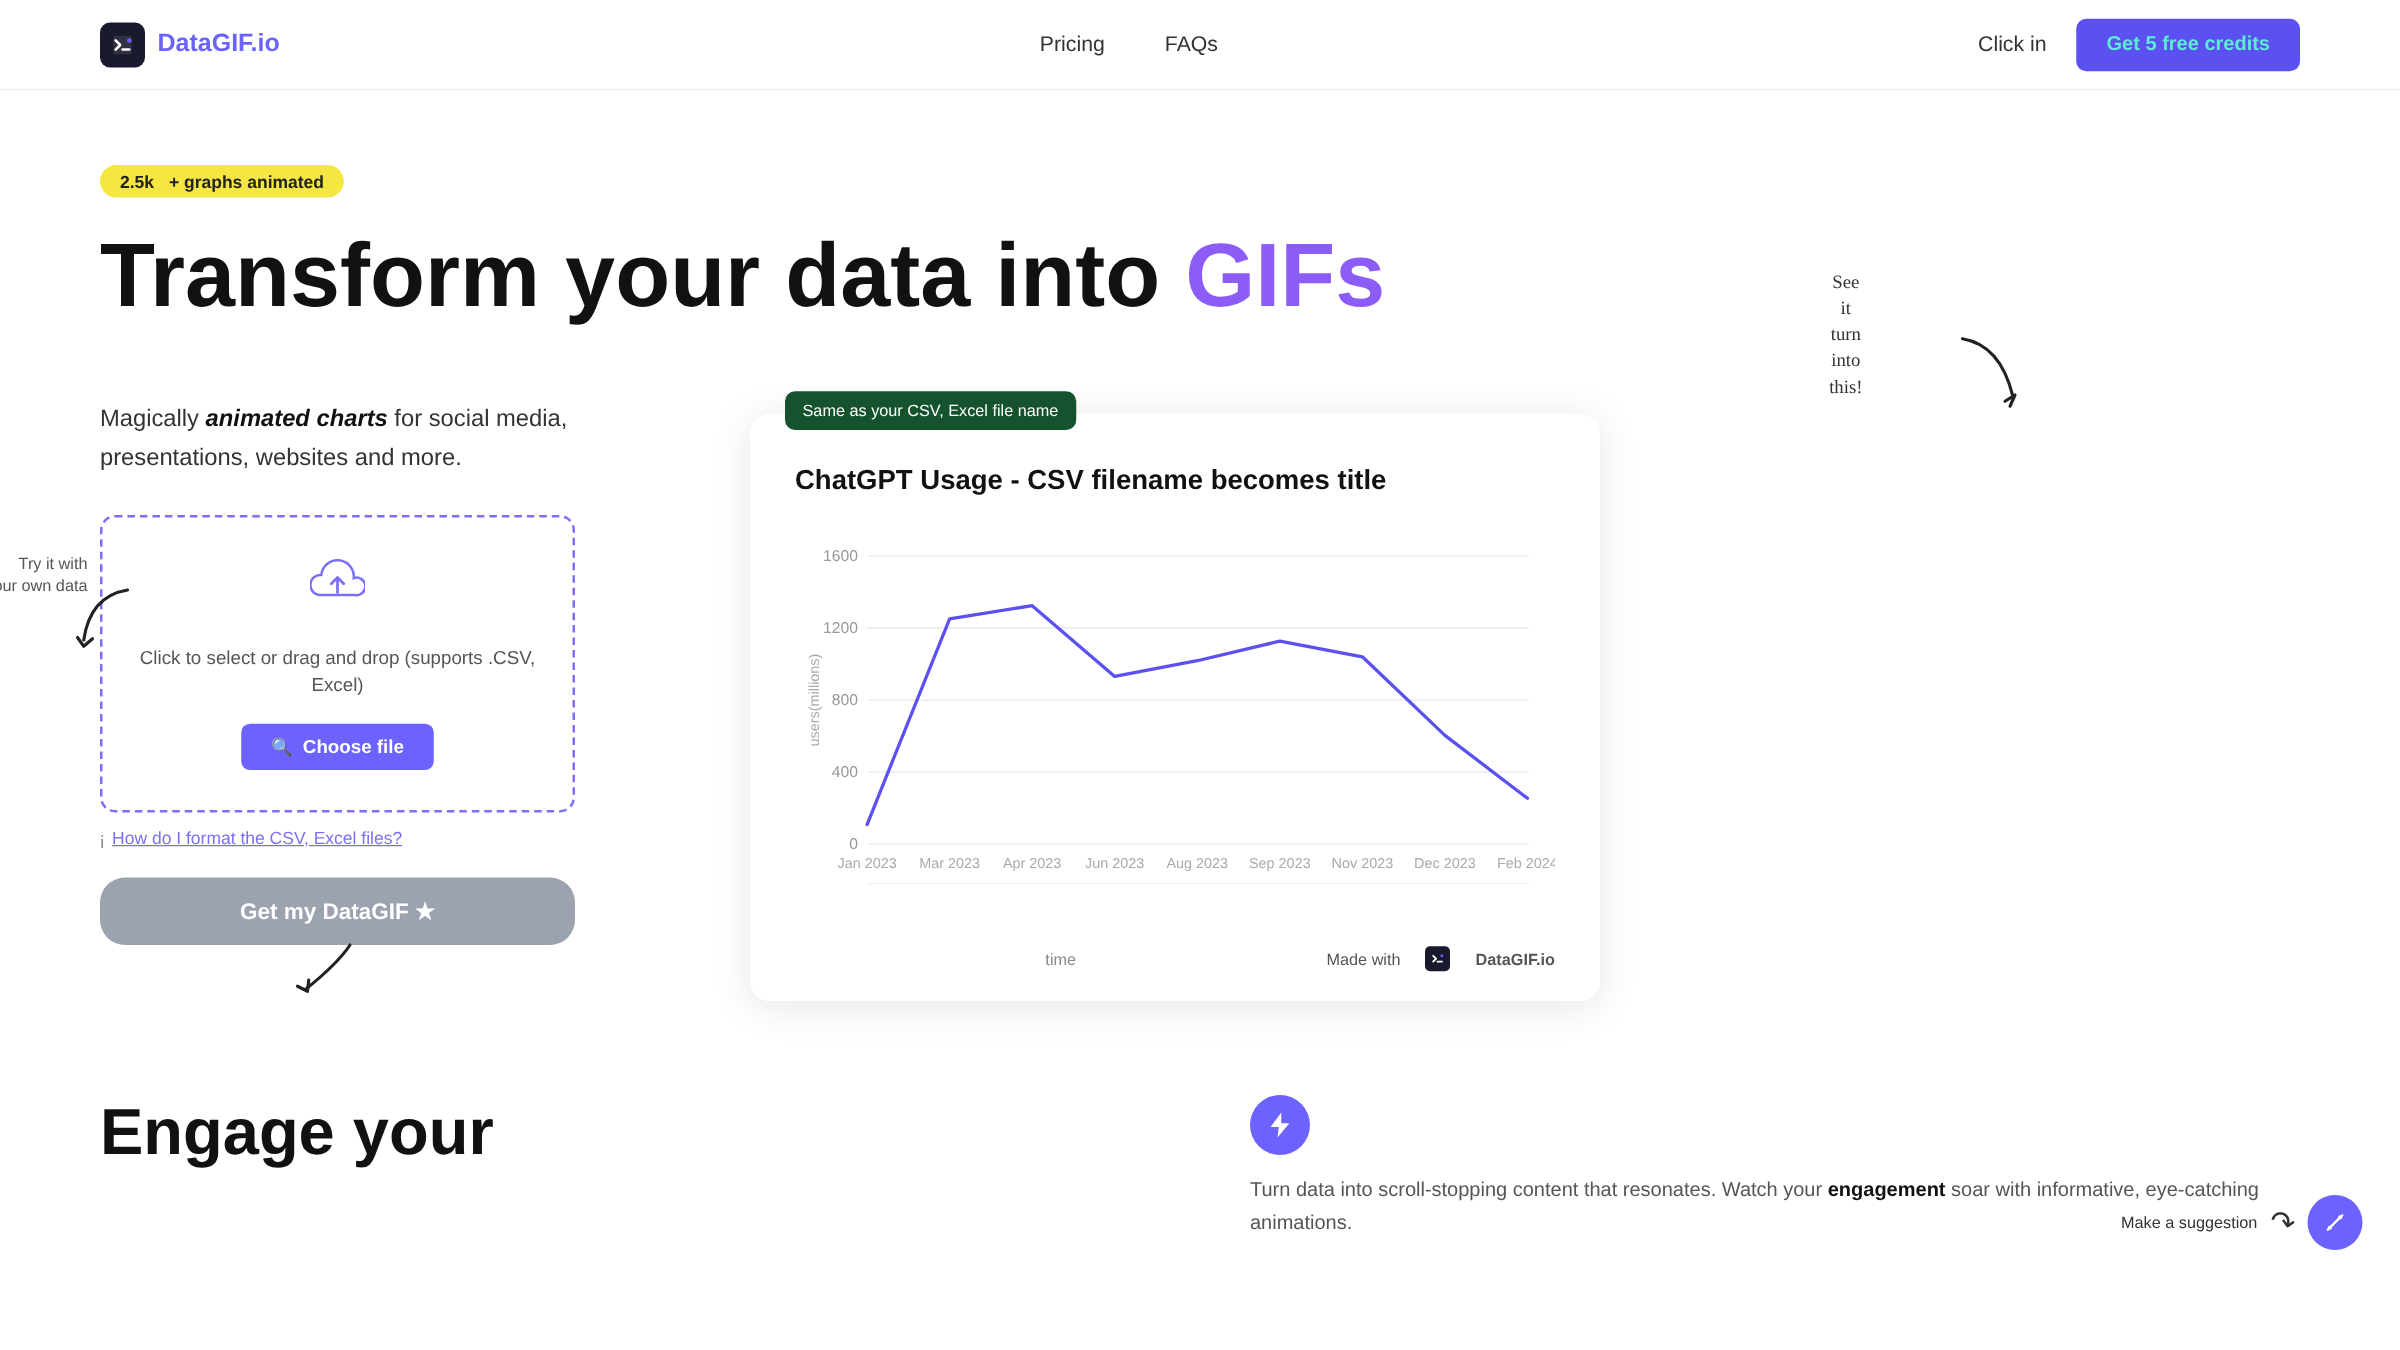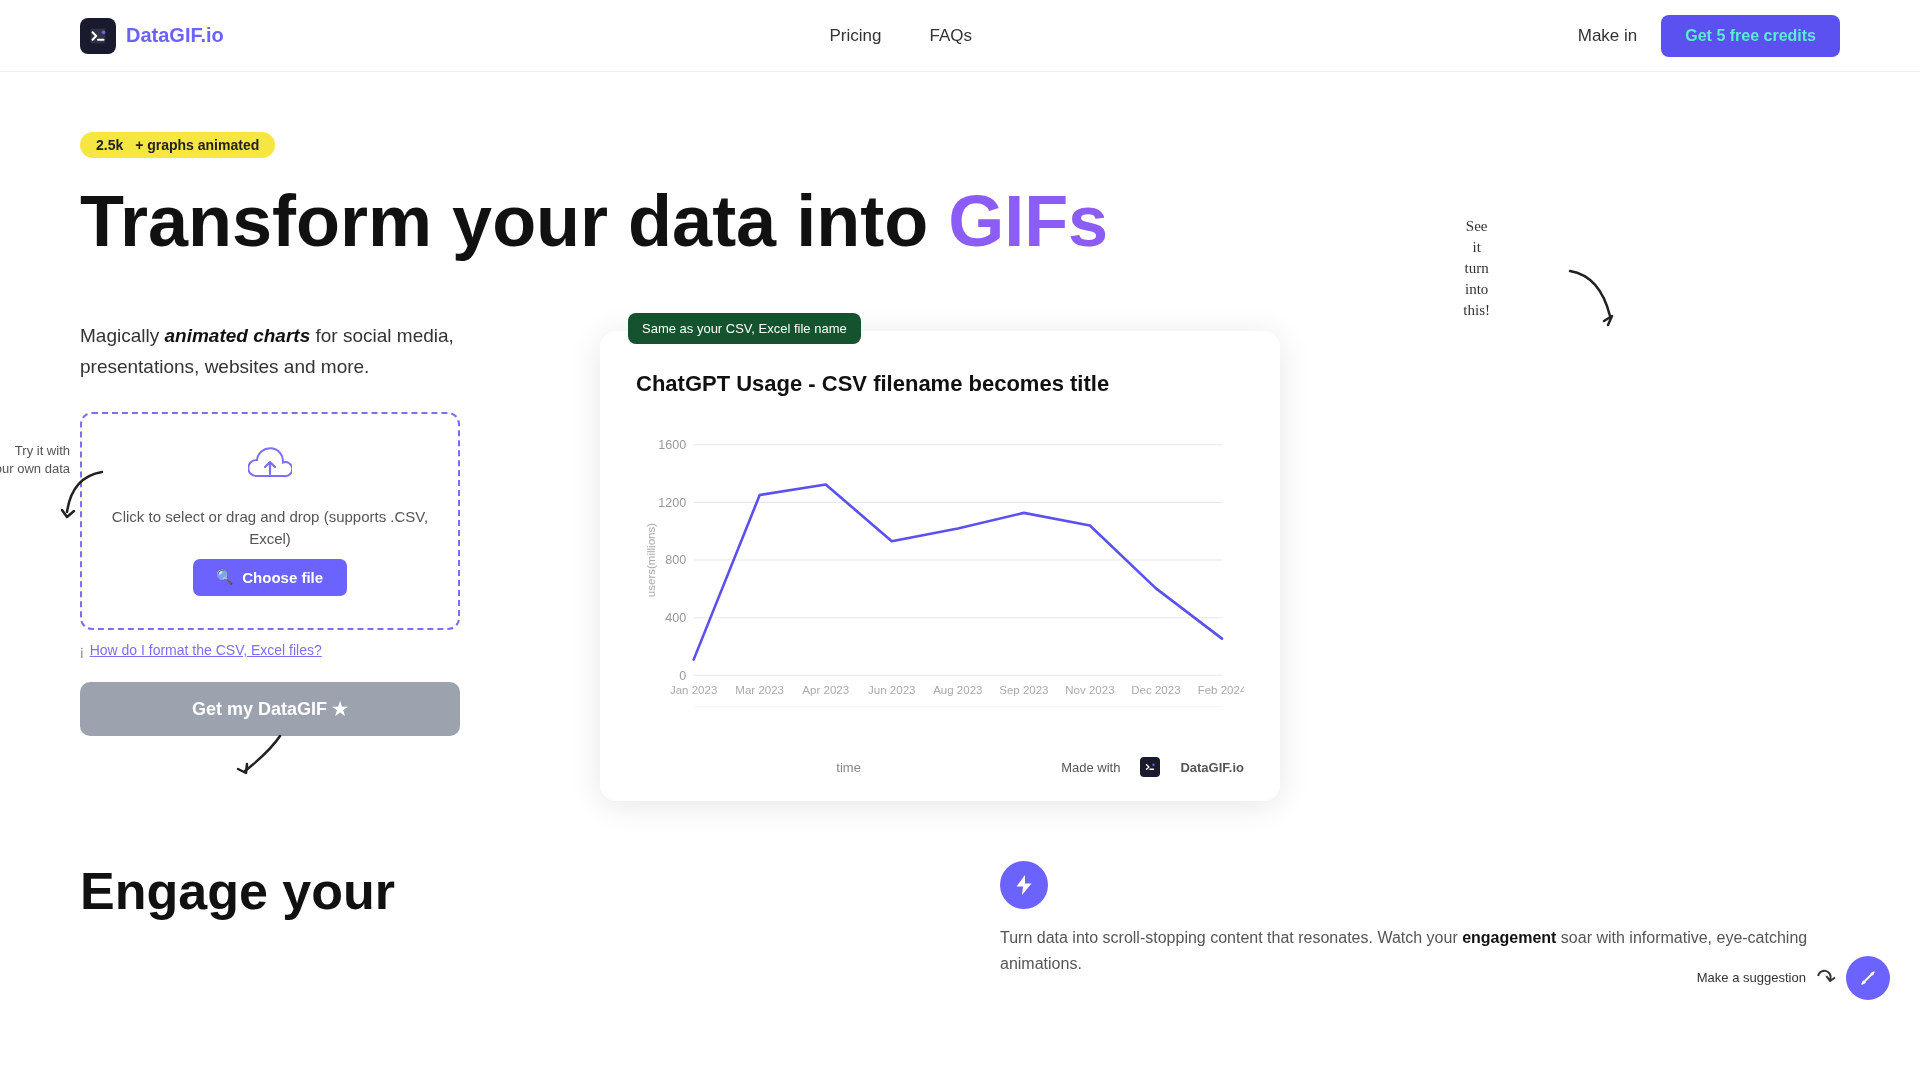--- a/index.html
+++ b/index.html
@@ -35,38 +35,38 @@
     .left-desc { font-size: 19px; color: #333; line-height: 1.6; margin-bottom: 30px; }
     .left-desc strong { font-weight: 700; color: #111; font-style: italic; }
 
     
     .upload-wrapper { position: relative; }
     .try-label { position: absolute; left: -130px; top: 30px; font-size: 13px; color: #555; line-height: 1.4; text-align: right; width: 120px; }
     .arrow-down-left { position: absolute; left: -30px; top: 65px; }
 
     .upload-area {
       border: 2px dashed #7c6ff7; border-radius: 12px; padding: 32px 24px;
-      display: flex; flex-direction: column; align-items: center; gap: 8px;
+      display: flex; flex-direction: column; align-items: center; gap: 18px;
       background: #fff; cursor: pointer; width: 380px; justify-content: center;
     }
     .upload-icon { color: #7c6ff7; font-size: 32px; }
     .upload-text { font-size: 15px; color: #555; text-align: center; line-height: 1.5; }
     .choose-file-btn {
       background: #6c63ff; color: #fff; border: none; border-radius: 7px;
       padding: 10px 24px; font-size: 15px; font-weight: 600; cursor: pointer;
       display: flex; align-items: center; gap: 8px;
     }
     .choose-file-btn .search-icon { font-size: 14px; }
 
     .format-help { display: flex; align-items: flex-start; gap: 6px; margin-top: 12px; margin-left: 0; }
     .info-icon { color: #888; font-size: 14px; margin-top: 1px; }
     .format-help a { font-size: 14px; color: #7c6ff7; text-decoration: underline; cursor: pointer; }
 
     .get-gif-btn {
-      background: #9ca3af; color: #fff; border: none; border-radius: 10px;
+      background: #9ca3af; color: #fff; border: none; border-radius: 20px;
       padding: 16px 0; font-size: 18px; font-weight: 600; cursor: pointer;
       width: 380px; margin-top: 20px; display: flex; align-items: center; justify-content: center; gap: 8px;
     }
 
     
     .right-panel { flex: 1; position: relative; }
     .see-it-label {
       position: absolute; right: 130px; top: -50px;
       font-size: 16px; color: #333; line-height: 1.4; text-align: center; font-family: 'Georgia', serif;
     }
@@ -127,21 +127,21 @@
       <span>DataGIF</span><span style="color:#6c63ff">.io</span>
     </span>
   </a>
 
   <div class="nav-center">
     <a class="nav-link" href="#">Pricing</a>
     <a class="nav-link" href="#">FAQs</a>
   </div>
 
   <div class="nav-right">
-    <a class="nav-signin" href="#">Make in</a>
+    <a class="nav-signin" href="#">Click in</a>
     <button class="nav-cta">Get 5 free credits</button>
   </div>
 </nav>
 
 <div class="hero">
   <div class="hero-badge">
     <span>2.5k</span>&nbsp;<span>+ graphs animated</span>
   </div>
   <h1 class="hero-title">
     <span>Transform your data into </span><span class="hero-title-gif">GIFs</span>

